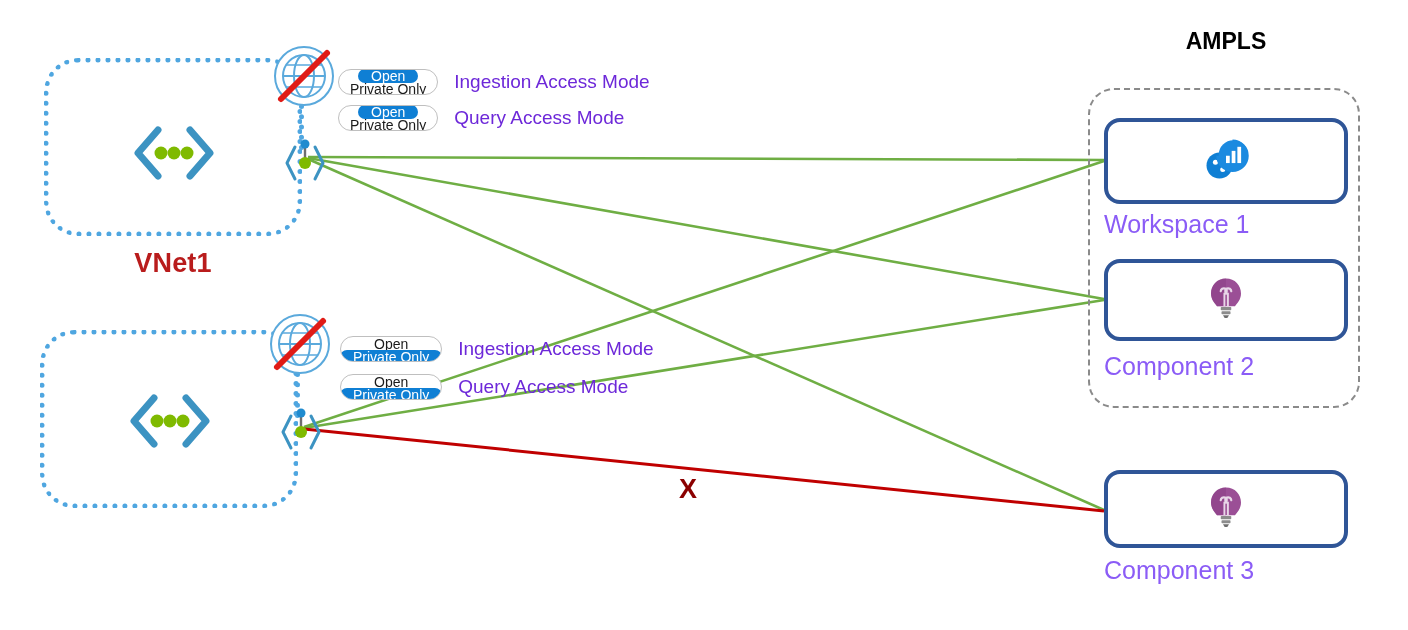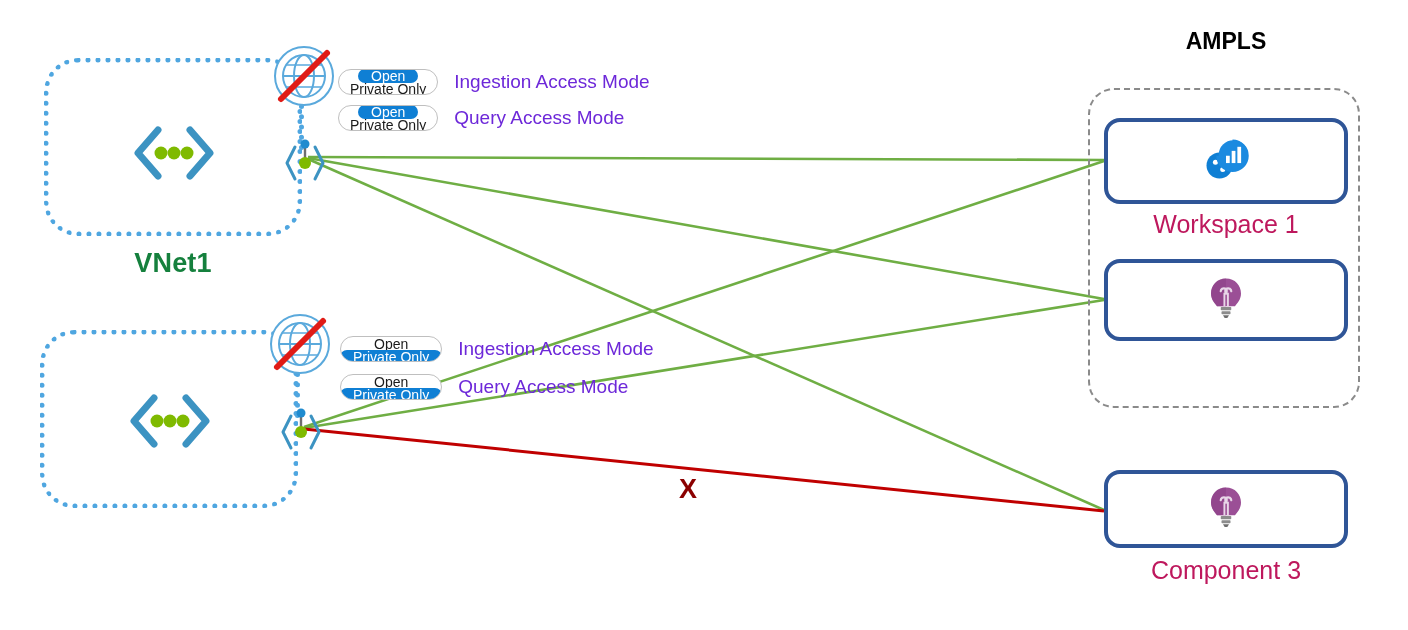--- a/index.html
+++ b/index.html
@@ -18,21 +18,21 @@
   .vnet{
     position:absolute;z-index:3;
     border:5px dotted #4FA6E0;
     border-radius:34px;
     background:transparent;
     box-sizing:border-box;
   }
   .vnet-label{
     position:absolute;z-index:4;
     font-size:27px;font-weight:bold;letter-spacing:.2px;
-    text-align:center;color:#15803d;
+    text-align:center;color:#b91c1c;
   }
   .vnet-icon{
     position:absolute;z-index:4;
     width:92px;height:62px;
   }
 
   
   .globe{position:absolute;z-index:6;width:64px;height:64px;}
 
   
@@ -70,22 +70,22 @@
     position:absolute;z-index:2;left:1088px;top:88px;width:272px;height:320px;
     border:2.5px dashed #8A8A8A;border-radius:26px;box-sizing:border-box;
     background:rgba(255,255,255,0);
   }
   .res{
     position:absolute;z-index:4;
     border:4px solid #2F5597;border-radius:16px;background:#ffffff;
     box-sizing:border-box;display:flex;align-items:center;justify-content:center;
   }
   .res-label{
-    position:absolute;z-index:4;text-align:center;
-    font-size:25px;color:#be185d;white-space:nowrap;
+    position:absolute;z-index:4;
+    font-size:25px;color:#8b5cf6;white-space:nowrap;
   }
 
   
   #x-mark{
     position:absolute;z-index:7;left:679px;top:474px;
     font-size:27px;font-weight:bold;color:#8B0000;
     font-family:"Liberation Sans", sans-serif;
   }
 </style>
 </head>
@@ -241,20 +241,21 @@
         <path d="M32 6 C20 6 12 15 12 26 c0 8 5 13 8 17 h12 z" fill="#8B3F87" opacity="0.55"></path>
         <path d="M25 23 a4 4 0 1 1 6.5 3.2 M39 23 a4 4 0 1 0 -6.5 3.2" fill="none" stroke="#E8D6E8" stroke-width="3" stroke-linecap="round"></path>
         <rect x="28.6" y="25" width="2.6" height="18" fill="#E8D6E8"></rect>
         <rect x="33.2" y="25" width="2.6" height="18" fill="#E8D6E8"></rect>
         <rect x="25" y="44" width="14" height="4.2" rx="1" fill="#8C8C8C"></rect>
         <rect x="26" y="49.5" width="12" height="4" rx="1" fill="#8C8C8C"></rect>
         <path d="M28 55 h8 l-2.2 3.5 h-3.6 z" fill="#6E6E6E"></path>
       </svg>
     </span>
   </div>
+  <div class="res-label" style="left:1104px;top:352px;width:244px;">Component 2</div>
 
   <div class="res" style="left:1104px;top:470px;width:244px;height:78px;">
     <span>
       <svg viewBox="0 0 64 64" width="48" height="48">
         <path d="M32 6 C20 6 12 15 12 26 c0 8 5 13 8 17 h24 c3 -4 8 -9 8 -17 C52 15 44 6 32 6 z" fill="#9B4F96"></path>
         <path d="M32 6 C20 6 12 15 12 26 c0 8 5 13 8 17 h12 z" fill="#8B3F87" opacity="0.55"></path>
         <path d="M25 23 a4 4 0 1 1 6.5 3.2 M39 23 a4 4 0 1 0 -6.5 3.2" fill="none" stroke="#E8D6E8" stroke-width="3" stroke-linecap="round"></path>
         <rect x="28.6" y="25" width="2.6" height="18" fill="#E8D6E8"></rect>
         <rect x="33.2" y="25" width="2.6" height="18" fill="#E8D6E8"></rect>
         <rect x="25" y="44" width="14" height="4.2" rx="1" fill="#8C8C8C"></rect>

